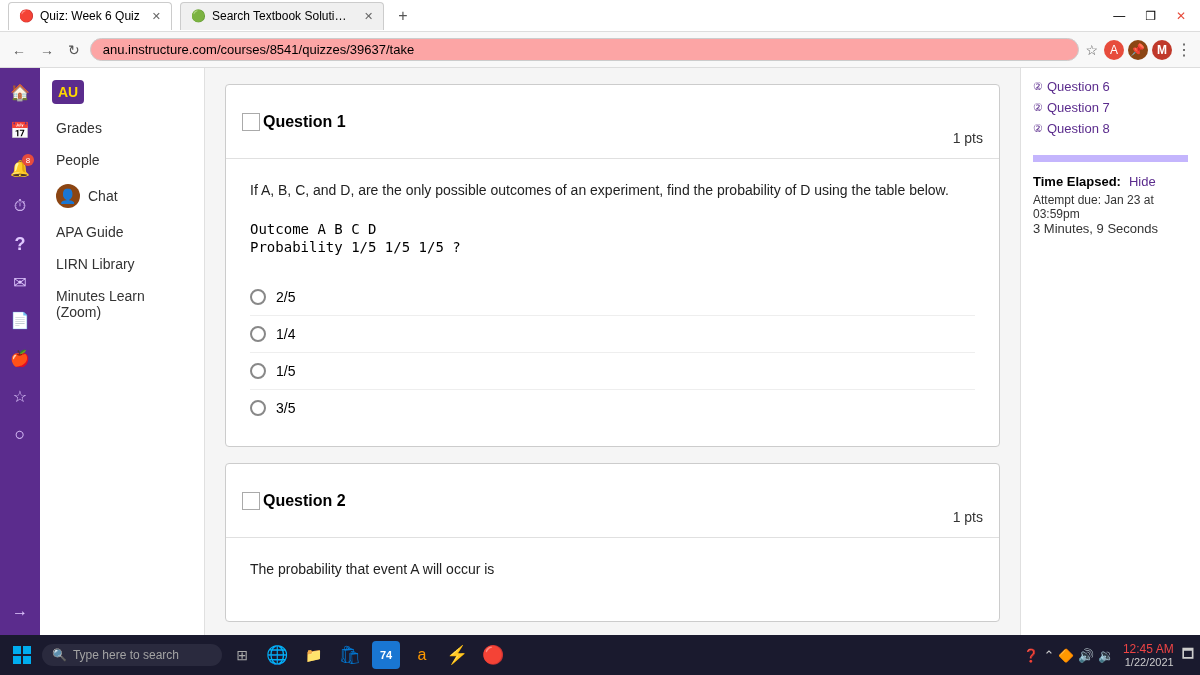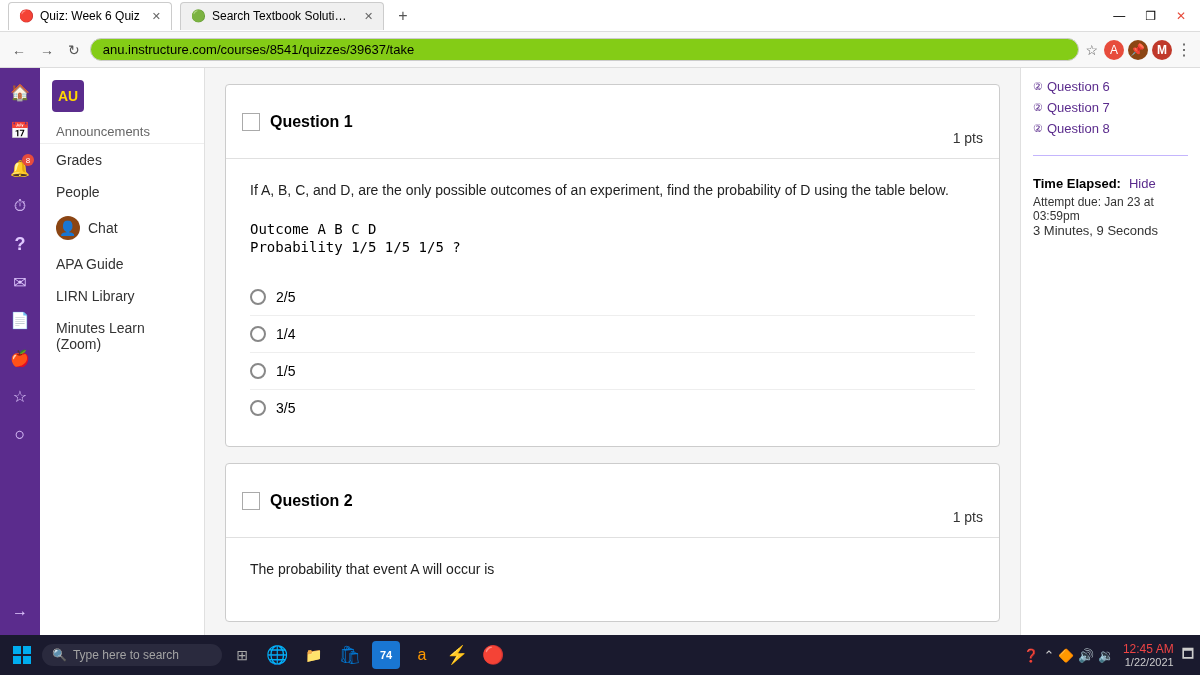--- a/index.html
+++ b/index.html
@@ -10,65 +10,65 @@
     .tab { display: flex; align-items: center; gap: 6px; padding: 4px 10px; border: 1px solid #ccc; border-bottom: none; border-radius: 4px 4px 0 0; background: #f0f0f0; font-size: 12px; cursor: pointer; height: 28px; }
     .tab.active { background: #fff; font-weight: 500; }
     .tab-close { margin-left: 6px; font-size: 11px; color: #666; cursor: pointer; }
     .tab-add { background: none; border: none; font-size: 16px; cursor: pointer; padding: 0 6px; color: #555; }
     .window-controls { margin-left: auto; display: flex; gap: 8px; font-size: 12px; }
     .win-btn { cursor: pointer; padding: 2px 6px; }
 
     
     .address-bar { background: #f8f8f8; border-bottom: 1px solid #ddd; display: flex; align-items: center; height: 36px; padding: 0 8px; gap: 6px; }
     .nav-btn { background: none; border: none; cursor: pointer; font-size: 14px; color: #555; padding: 2px 4px; }
-    .url-box { flex: 1; border: 1px solid #ccc; border-radius: 12px; padding: 3px 12px; font-size: 13px; background: #84cc16; }
+    .url-box { flex: 1; border: 1px solid #ccc; border-radius: 12px; padding: 3px 12px; font-size: 13px; background: #fca5a5; }
     .star-icon { color: #555; cursor: pointer; }
     .ext-icons { display: flex; gap: 4px; align-items: center; }
     .ext-icon { width: 20px; height: 20px; border-radius: 50%; display: flex; align-items: center; justify-content: center; font-size: 12px; cursor: pointer; }
 
     
     .main-layout { display: flex; flex: 1; overflow: hidden; }
 
     
     .icon-sidebar { width: 40px; background: #5b2c8d; display: flex; flex-direction: column; align-items: center; padding-top: 8px; gap: 6px; }
     .icon-sidebar .si { width: 32px; height: 32px; display: flex; align-items: center; justify-content: center; color: #e0c8ff; font-size: 16px; cursor: pointer; border-radius: 4px; position: relative; }
     .si .badge { position: absolute; top: 2px; right: 2px; background: #e74c3c; color: #fff; border-radius: 50%; width: 12px; height: 12px; font-size: 8px; display: flex; align-items: center; justify-content: center; }
 
     
     .left-nav { width: 165px; background: #fff; border-right: 1px solid #e0e0e0; padding-top: 4px; display: flex; flex-direction: column; }
     .au-logo { display: flex; align-items: center; gap: 6px; padding: 8px 12px; }
-    .au-logo-box { width: 32px; height: 32px; background: #5b2c8d; border-radius: 4px; display: flex; align-items: center; justify-content: center; color: #ffd700; font-weight: bold; font-size: 14px; }
+    .au-logo-box { width: 32px; height: 24px; background: #5b2c8d; border-radius: 4px; display: flex; align-items: center; justify-content: center; color: #ffd700; font-weight: bold; font-size: 14px; }
     .nav-item { padding: 8px 16px; cursor: pointer; color: #333; font-size: 14px; }
     .nav-item.has-avatar { display: flex; align-items: center; gap: 8px; }
     .avatar-circle { width: 24px; height: 24px; border-radius: 50%; background: #8B4513; overflow: hidden; display: flex; align-items: center; justify-content: center; }
 
     
     .content { flex: 1; overflow-y: auto; padding: 16px 20px; background: #f5f5f5; }
 
     
     .question-card { background: #fff; border: 1px solid #ccc; border-radius: 4px; margin-bottom: 16px; }
-    .question-header { display: flex; align-items: center; padding: 12px 16px; border-bottom: 1px solid #e0e0e0; gap: 10px; }
+    .question-header { display: flex; align-items: center; padding: 12px 16px; border-bottom: 1px solid #e0e0e0; gap: 3px; }
     .question-checkbox { width: 18px; height: 18px; border: 1px solid #aaa; display: flex; align-items: center; justify-content: center; cursor: pointer; }
     .question-title { font-size: 16px; font-weight: 600; flex: 1; }
     .question-pts { font-size: 14px; color: #333; margin-top: 33px; }
     .question-body { padding: 20px 24px; }
     .question-text { font-size: 14px; color: #222; line-height: 1.6; margin-bottom: 20px; }
     .outcome-table { font-family: monospace; font-size: 14px; margin-bottom: 24px; }
     .outcome-table div { margin-bottom: 2px; }
     .answer-options { display: flex; flex-direction: column; }
     .answer-option { display: flex; align-items: center; gap: 10px; padding: 10px 0; border-top: 1px solid #eee; cursor: pointer; }
     .answer-option:first-child { border-top: none; }
     .radio-circle { width: 16px; height: 16px; border-radius: 50%; border: 2px solid #888; display: flex; align-items: center; justify-content: center; flex-shrink: 0; }
 
     
     .right-sidebar { width: 180px; background: #fff; border-left: 1px solid #e0e0e0; padding: 8px 12px; font-size: 13px; overflow-y: auto; }
     .right-sidebar-scroll { }
     .question-link { color: #5b2c8d; display: flex; align-items: center; gap: 4px; padding: 3px 0; cursor: pointer; }
     .q-icon { font-size: 11px; }
-    .time-section { margin-top: 16px; padding-top: 20px; border-top: 1px solid #c4b5fd; }
+    .time-section { margin-top: 16px; padding-top: 12px; border-top: 7px solid #c4b5fd; }
     .time-elapsed-row { display: flex; align-items: center; gap: 8px; }
     .time-label { font-weight: 600; font-size: 13px; }
     .hide-link { color: #5b2c8d; cursor: pointer; font-size: 13px; }
     .attempt-due { font-size: 12px; color: #333; margin-top: 4px; }
     .time-count { font-size: 13px; color: #333; margin-top: 0; }
 
     
     .taskbar { background: #1a1a2e; height: 40px; display: flex; align-items: center; padding: 0 6px; gap: 4px; }
     .taskbar-start { width: 32px; height: 32px; display: flex; align-items: center; justify-content: center; cursor: pointer; }
     .taskbar-search { display: flex; align-items: center; background: #2a2a3e; border-radius: 16px; padding: 4px 10px; gap: 6px; color: #ccc; font-size: 12px; width: 180px; cursor: text; }
@@ -141,21 +141,20 @@
     <div class="si" style="font-size:18px;">○</div>
     <div class="si" style="margin-top:auto; margin-bottom:8px;">→</div>
   </div>
 
   <div class="left-nav">
     <div class="au-logo">
       <div class="au-logo-box">
         <span>AU</span>
       </div>
     </div>
-    <div class="announcements-text">Announcements</div>
     <div class="nav-item">
       <span>Grades</span>
     </div>
     <div class="nav-item">
       <span>People</span>
     </div>
     <div class="nav-item has-avatar">
       <div class="avatar-circle">
         <span style="font-size:14px;">👤</span>
       </div>

